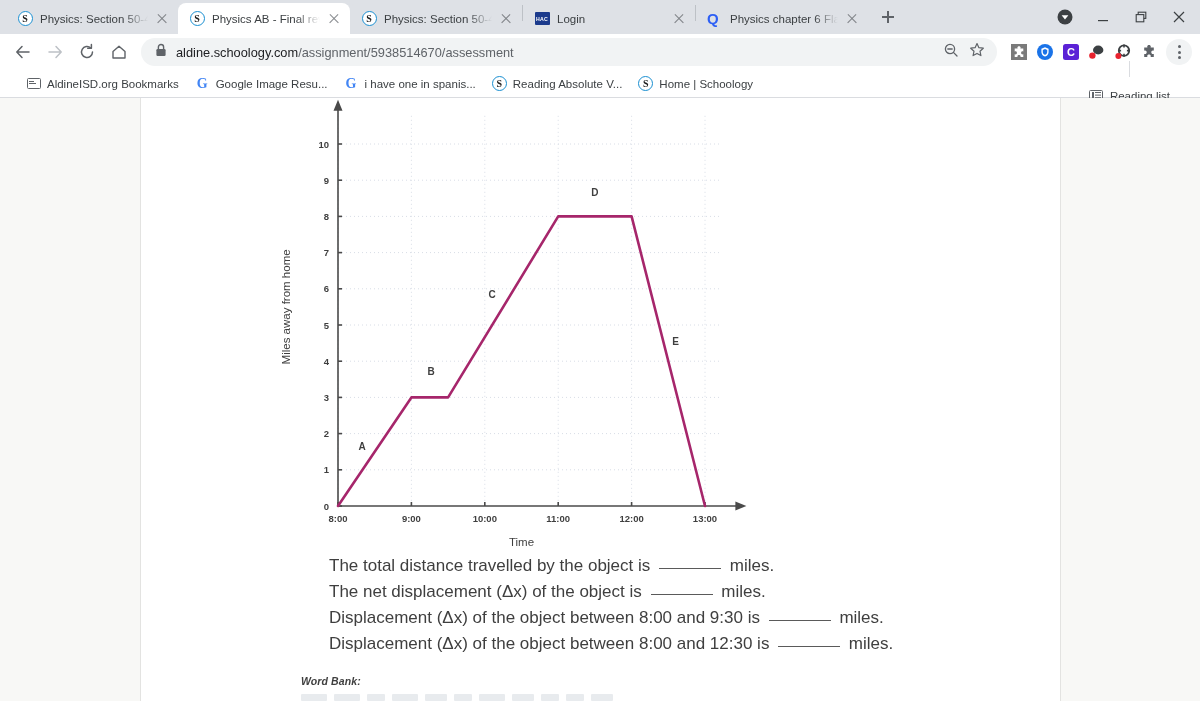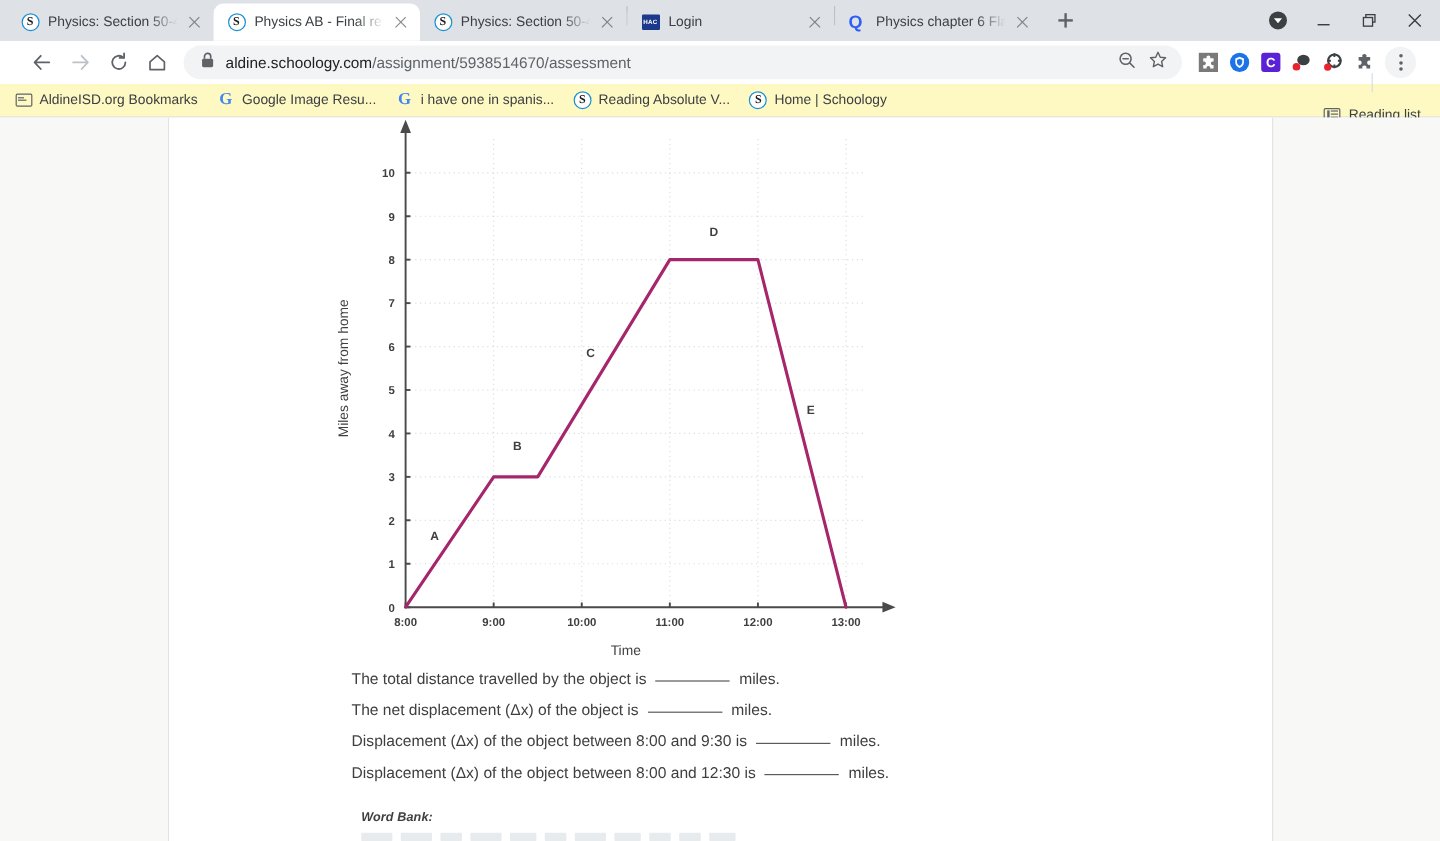--- a/index.html
+++ b/index.html
@@ -48,37 +48,37 @@
     width:15px; height:15px; border-radius:50%; background:#fff;
     border:1.6px solid #1a8fd1; color:#1a1a1a; font-size:10px; font-weight:bold;
     display:flex; align-items:center; justify-content:center; font-family:"Liberation Serif", serif;
   }
   .hac-ico { width:15px; height:13px; background:#1b3a8c; border-radius:1px; color:#fff;
              font-size:5.2px; font-weight:bold; display:flex; align-items:center; justify-content:center; letter-spacing:.2px; }
   .q-ico { width:16px; height:16px; color:#2d5ff5; font-size:15px; font-weight:bold; line-height:15px;
            font-family:"Liberation Sans", sans-serif; }
 
   
-  .toolbar { height:36px; background:#ffffff; display:flex; align-items:center; padding:0 20px; gap:2px; }
+  .toolbar { height:36px; background:#ffffff; display:flex; align-items:center; padding:0 8px; gap:2px; }
   .tbtn { width:30px; height:30px; display:flex; align-items:center; justify-content:center; border-radius:50%; color:#5f6368; }
   .omnibox {
     flex:1 1 auto; height:28px; background:#f1f3f4; border-radius:14px;
     display:flex; align-items:center; padding:0 8px 0 14px; margin:0 5px; gap:9px;
   }
   .omnibox .urltext { font-size:12.8px; color:#5f6368; white-space:nowrap; }
   .omnibox .urltext b { color:#202124; font-weight:normal; }
   .omnibox-actions { margin-left:auto; display:flex; align-items:center; gap:10px; padding-right:4px; }
   .ext-row { display:flex; align-items:center; gap:4px; padding-left:4px; }
   .extico { width:22px; height:22px; display:flex; align-items:center; justify-content:center; }
   .kebab { width:26px; height:26px; border-radius:50%; background:#f1f3f4; display:flex; flex-direction:column;
            align-items:center; justify-content:center; gap:2.2px; margin-left:4px; }
   .kebab i { width:3px; height:3px; border-radius:50%; background:#5f6368; display:block; }
 
   
-  .bookmarks { height:28px; background:#fef9c3; display:flex; align-items:center; padding:0 4px; gap:0;
+  .bookmarks { height:28px; background:#ffffff; display:flex; align-items:center; padding:0 18px; gap:0;
                border-bottom:1px solid #dadce0; }
   .bm { display:flex; align-items:center; gap:6px; padding:3px 8px; border-radius:4px; }
   .bm .bmlabel { font-size:11.5px; color:#3c4043; white-space:nowrap; }
   .bm .bmico { width:15px; height:15px; display:flex; align-items:center; justify-content:center; }
   .g-ico { font-family:"Liberation Serif", serif; font-weight:bold; font-size:14px; color:#4285f4; line-height:1; }
   .folder-ico { width:14px; height:11px; border:1.4px solid #5f6368; border-radius:1.5px; position:relative; }
   .folder-ico::before { content:""; position:absolute; left:1.5px; top:1.5px; width:5px; height:1.2px; background:#5f6368; }
   .folder-ico::after  { content:""; position:absolute; left:1.5px; top:4px; width:7px; height:1.2px; background:#5f6368; }
   .bm-right { margin-left:auto; display:flex; align-items:center; gap:8px; padding-right:4px;flex-direction:column; }
   .bm-divider { width:1px; height:16px; background:#dadce0; }
@@ -92,21 +92,21 @@
   .page-bg { position:absolute; inset:0; background:#ffffff; }
   .gutter-l { position:absolute; left:0; top:0; bottom:0; width:141px; background:#f8f8f6; border-right:1px solid #e3e3e1; }
   .rightpane { position:absolute; left:1060px; top:0; bottom:0; right:0; background:#f8f8f6; border-left:1px solid #e3e3e1; }
   .paper { position:absolute; left:141px; right:140px; top:0; bottom:0; background:#ffffff; }
 
   
   .chart-wrap { position:absolute; left:0; top:0; width:919px; height:470px; }
   .chart-svg { position:absolute; left:0; top:0; }
 
   .qblock { position:absolute; left:152px; top:455px; width:700px; }
-  .qline { font-size:13px; color:#3f3f3f; line-height:26px; white-space:nowrap; }
+  .qline { font-size:17px; color:#3f3f3f; line-height:26px; white-space:nowrap;margin-left:36px; }
   .blank { display:inline-block; width:62px; border-bottom:1.3px solid #5a5a5a; margin:0 4px; vertical-align:2px; }
 
   .wordbank { position:absolute; left:160px; top:577px; }
   .wb-title { font-size:10.5px; font-weight:bold; color:#3f3f3f; letter-spacing:.1px;font-style:italic; }
   .wb-chips { display:flex; gap:7px; margin-top:7px; }
   .wb-chip { height:7px; background:#e8ebee; border-radius:1px; }
 </style>
 </head>
 <body>
 

